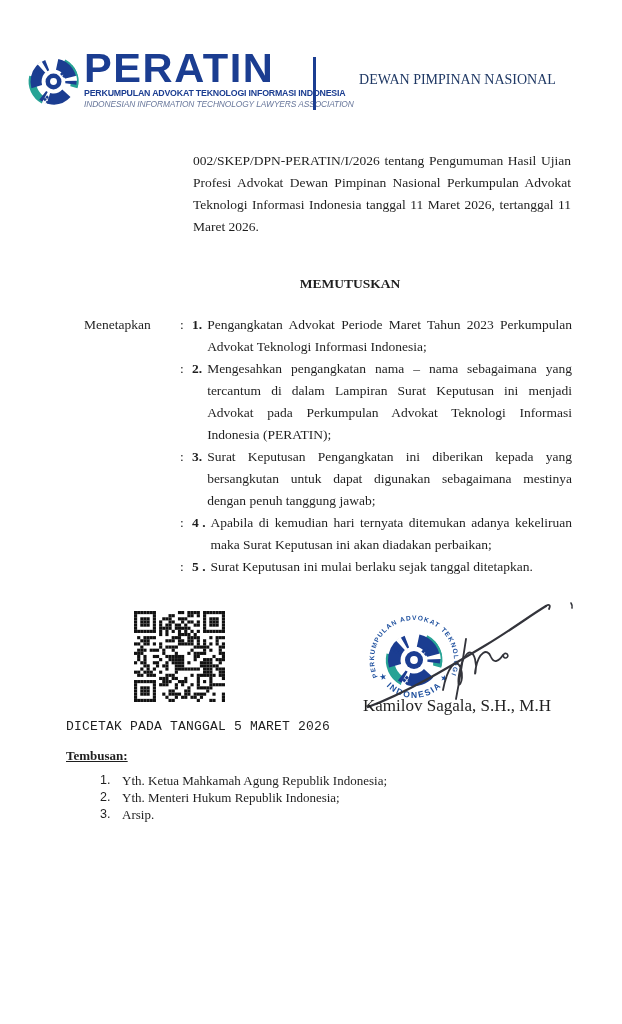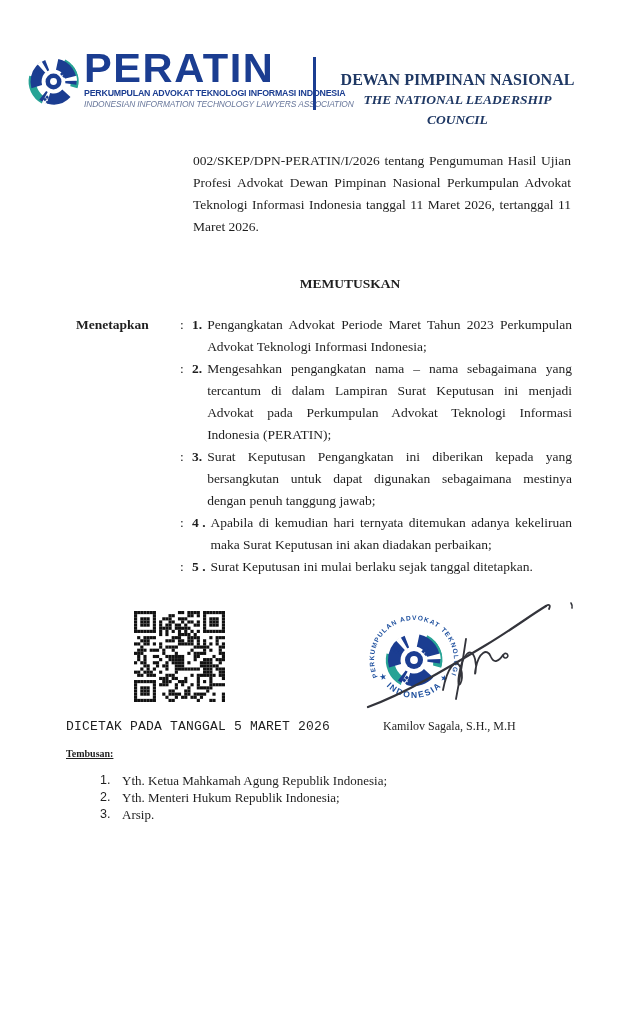--- a/index.html
+++ b/index.html
@@ -28,52 +28,52 @@
     font-weight:700;font-size:8.8px;letter-spacing:-0.2px;
     color:#1b3d91;white-space:nowrap;margin-top:3px;
   }
   .wordmark-sub2{
     font-family:"Liberation Sans","DejaVu Sans",sans-serif;
     font-style:italic;font-size:8.4px;letter-spacing:-0.1px;
     color:#68779b;white-space:nowrap;margin-top:1px;
   }
   .header-divider{left:313px;top:57px;width:3px;height:53px;background:#1b3d91;}
   .header-right{left:340px;top:70px;width:235px;text-align:center;color:#1f3864;}
-  .header-right .l1{font-weight:700;font-size:16px;line-height:20px;}
+  .header-right .l1{font-weight:400;font-size:14px;line-height:20px;}
   .header-right .l2{font-weight:700;font-style:italic;font-size:13.5px;line-height:20px;}
 
   
   .intro{
     left:193px;top:150px;width:378px;
     font-size:13.5px;line-height:22px;
     text-align:justify;
   }
   .decision-heading{
     left:0;top:276px;width:622px;text-align:center;
     font-weight:700;font-size:13.5px;margin-left:39px;
   }
-  .menetapkan{left:76px;top:314px;font-weight:700;font-size:13.5px;line-height:22px;}
+  .menetapkan{left:84px;top:314px;font-weight:400;font-size:13.5px;line-height:22px;}
   .items{left:180px;top:314px;width:392px;font-size:13.5px;}
   .item{display:flex;line-height:22px;}
   .item .colon{width:12px;flex:none;}
   .item .num{flex:none;font-weight:700;margin-right:5px;white-space:pre;}
   .item .txt{flex:1;text-align:justify;}
 
   .placement{left:363px;top:566px;font-size:13.5px;line-height:21px;}
 
   
   .qr{left:134px;top:611px;width:91px;height:91px;}
   .stamp{left:346px;top:597px;width:232px;height:126px;}
 
   .printed-note{left:66px;top:719px;font-size:13px;letter-spacing:0.2px;font-family:Liberation Mono, monospace;}
-  .signer-name{left:363px;top:719px;font-size:12px;margin-left:20px;}
+  .signer-name{left:363px;top:696px;font-size:17px;}
 
   
   .tembusan-heading{
-    left:66px;top:748px;font-weight:700;font-size:10px;
+    left:66px;top:748px;font-weight:700;font-size:13px;
     text-decoration:underline;
   }
   .tembusan-list{left:100px;top:772px;font-size:13px;font-family:"Liberation Serif","DejaVu Serif",serif;}
   .t-item{display:flex;line-height:17px;}
   .t-item .t-num{width:22px;flex:none;font-family:"Liberation Sans","DejaVu Sans",sans-serif;font-size:12.5px;}
   .t-item .t-txt{flex:1;}
 </style>
 </head>
 <body>
 
@@ -126,21 +126,20 @@
   <div class="abs wordmark-block">
     <div class="wordmark">PERATIN</div>
     <div class="wordmark-sub1">PERKUMPULAN ADVOKAT TEKNOLOGI INFORMASI INDONESIA</div>
     <div class="wordmark-sub2">INDONESIAN INFORMATION TECHNOLOGY LAWYERS ASSOCIATION</div>
   </div>
 
   <div class="abs header-divider"></div>
 
   <div class="abs header-right">
     <div class="l1">DEWAN PIMPINAN NASIONAL</div>
-    <div class="l2">THE NATIONAL LEADERSHIP COUNCIL</div>
   </div>
 
   <div class="abs intro">002/SKEP/DPN-PERATIN/I/2026 tentang Pengumuman Hasil Ujian Profesi Advokat Dewan Pimpinan Nasional Perkumpulan Advokat Teknologi Informasi Indonesia tanggal 11 Maret 2026, tertanggal 11 Maret 2026.</div>
 
   <div class="abs decision-heading">MEMUTUSKAN</div>
 
   <div class="abs menetapkan">Menetapkan</div>
 
   <div class="abs items">
     <div class="item">

